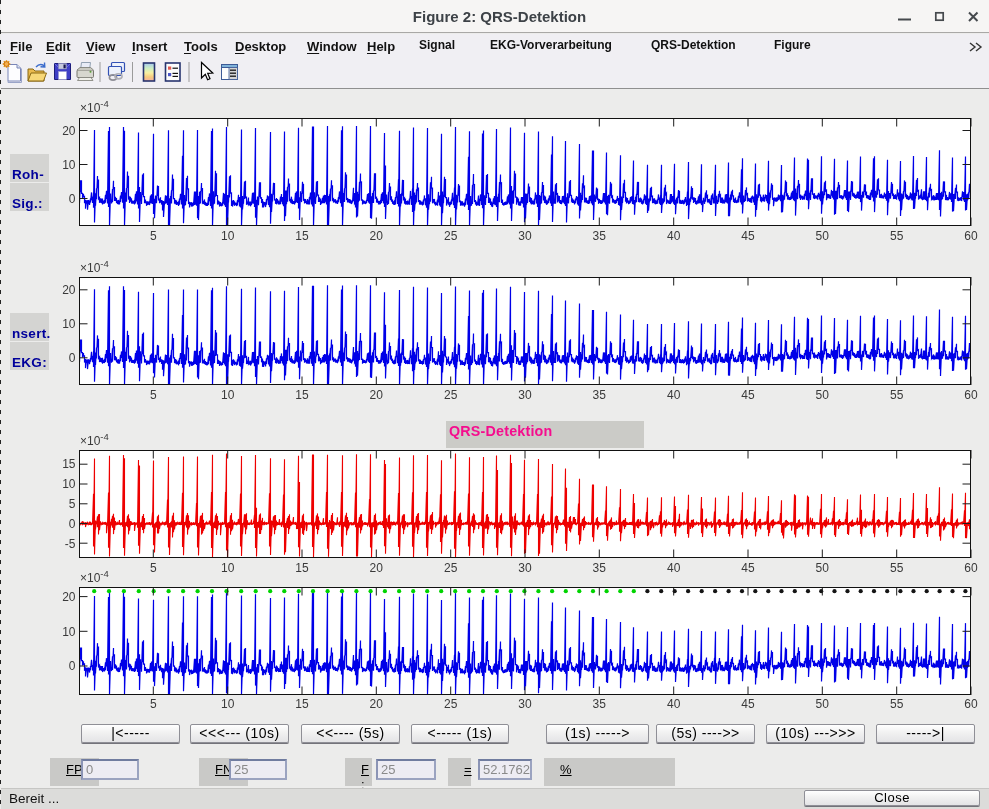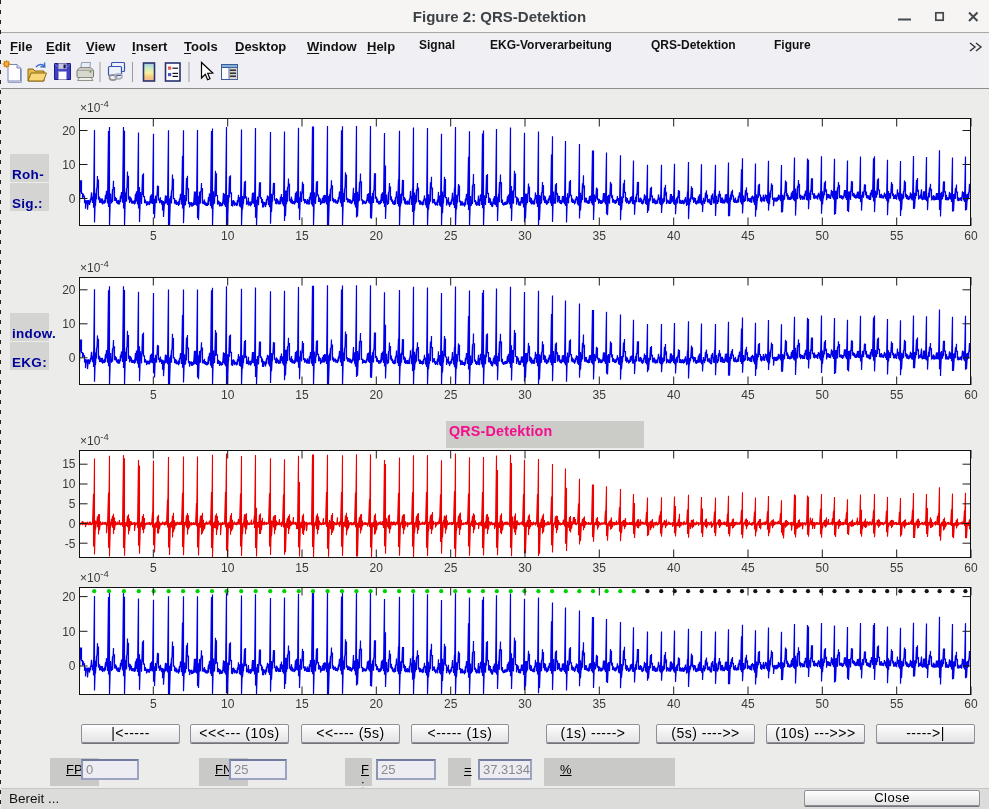--- a/index.html
+++ b/index.html
@@ -279,35 +279,35 @@
 <text x="75.5" y="600.8" text-anchor="end" class="tk">20</text>
 <rect x="79.5" y="587.5" width="891.0" height="107.0" fill="none" stroke="#111111" stroke-width="1"></rect>
 <text x="80" y="112" class="tk">×10<tspan dy="-5" font-size="9.5">-4</tspan></text>
 <text x="80" y="271.5" class="tk">×10<tspan dy="-5" font-size="9.5">-4</tspan></text>
 <text x="80" y="444.5" class="tk">×10<tspan dy="-5" font-size="9.5">-4</tspan></text>
 <text x="80" y="582" class="tk">×10<tspan dy="-5" font-size="9.5">-4</tspan></text>
 </svg>
 
 <div class="lbl" style="left:10px;top:154px">Roh-</div>
 <div class="lbl" style="left:10px;top:183px">Sig.:</div>
-<div class="lbl" style="left:10px;top:313px">indow.</div>
+<div class="lbl" style="left:10px;top:313px">nsert.</div>
 <div class="lbl" style="left:10px;top:342px">EKG:</div>
 <div class="abs" style="left:446px;top:421px;width:198px;height:27px;background:#cbcbc7;color:#f50d8e;font-weight:bold;font-size:14.3px;padding:2px 0 0 3px;letter-spacing:0.2px;">QRS-Detektion</div>
 <div class="btn" style="left:81px;top:724px;width:99px">|&lt;-----</div>
 <div class="btn" style="left:190px;top:724px;width:99px">&lt;&lt;&lt;--- (10s)</div>
 <div class="btn" style="left:301px;top:724px;width:99px">&lt;&lt;---- (5s)</div>
 <div class="btn" style="left:411px;top:724px;width:98px">&lt;----- (1s)</div>
-<div class="btn" style="left:546px;top:724px;width:94px">(1s) -----&gt;</div>
+<div class="btn" style="left:546px;top:724px;width:103px">(1s) -----&gt;</div>
 <div class="btn" style="left:656px;top:724px;width:99px">(5s) ----&gt;&gt;</div>
 <div class="btn" style="left:766px;top:724px;width:99px">(10s) ---&gt;&gt;&gt;</div>
 <div class="btn" style="left:876px;top:724px;width:99px">-----&gt;|</div>
 <div class="gpanel" style="left:50px;width:49px">FP:</div>
 <div class="fld" style="left:81px;width:58px">0</div>
 <div class="gpanel" style="left:199px;width:49px">FN:</div>
 <div class="fld" style="left:229px;width:58px">25</div>
 <div class="gpanel" style="left:345px;width:27px">F :</div>
 <div class="fld" style="left:376px;width:60px">25</div>
 <div class="gpanel" style="left:448px;width:23px">=</div>
-<div class="fld" style="left:478px;width:54px">37.3134</div>
+<div class="fld" style="left:478px;width:54px">52.1762</div>
 <div class="gpanel" style="left:544px;width:131px">%</div>
 <div class="abs" id="status">Bereit ...</div>
 <div class="btn" style="left:804px;top:790px;width:176px;height:16px;line-height:13px;font-size:13px;">Close</div>
 <div class="abs" id="ledge"></div>
 
 </body></html>

